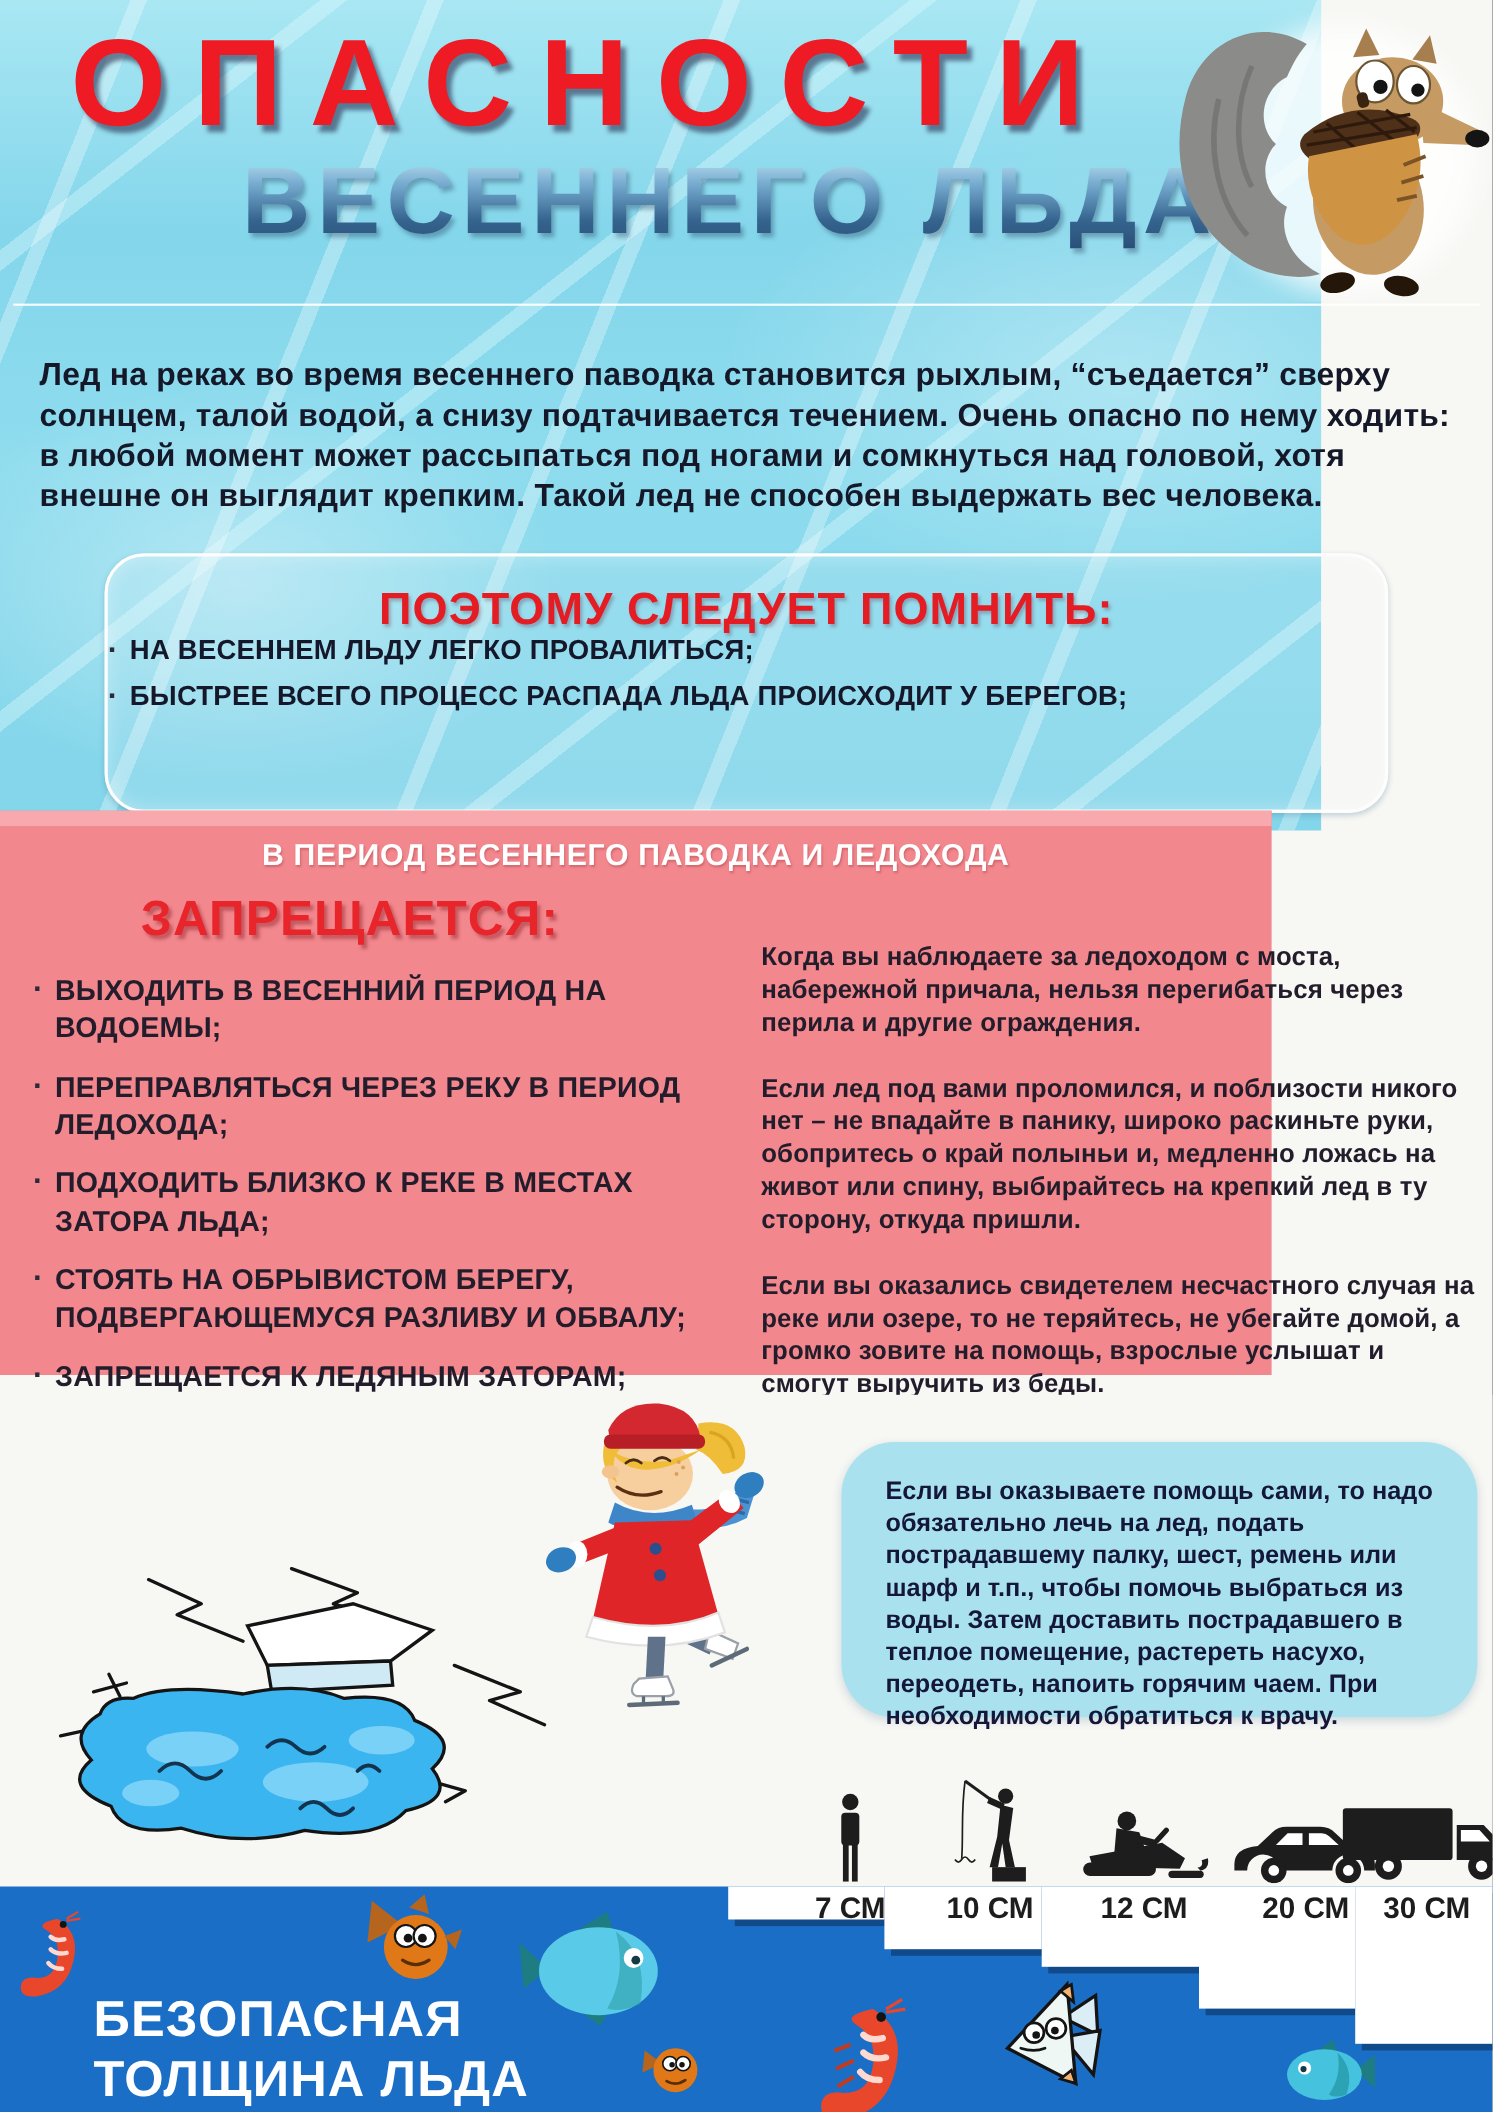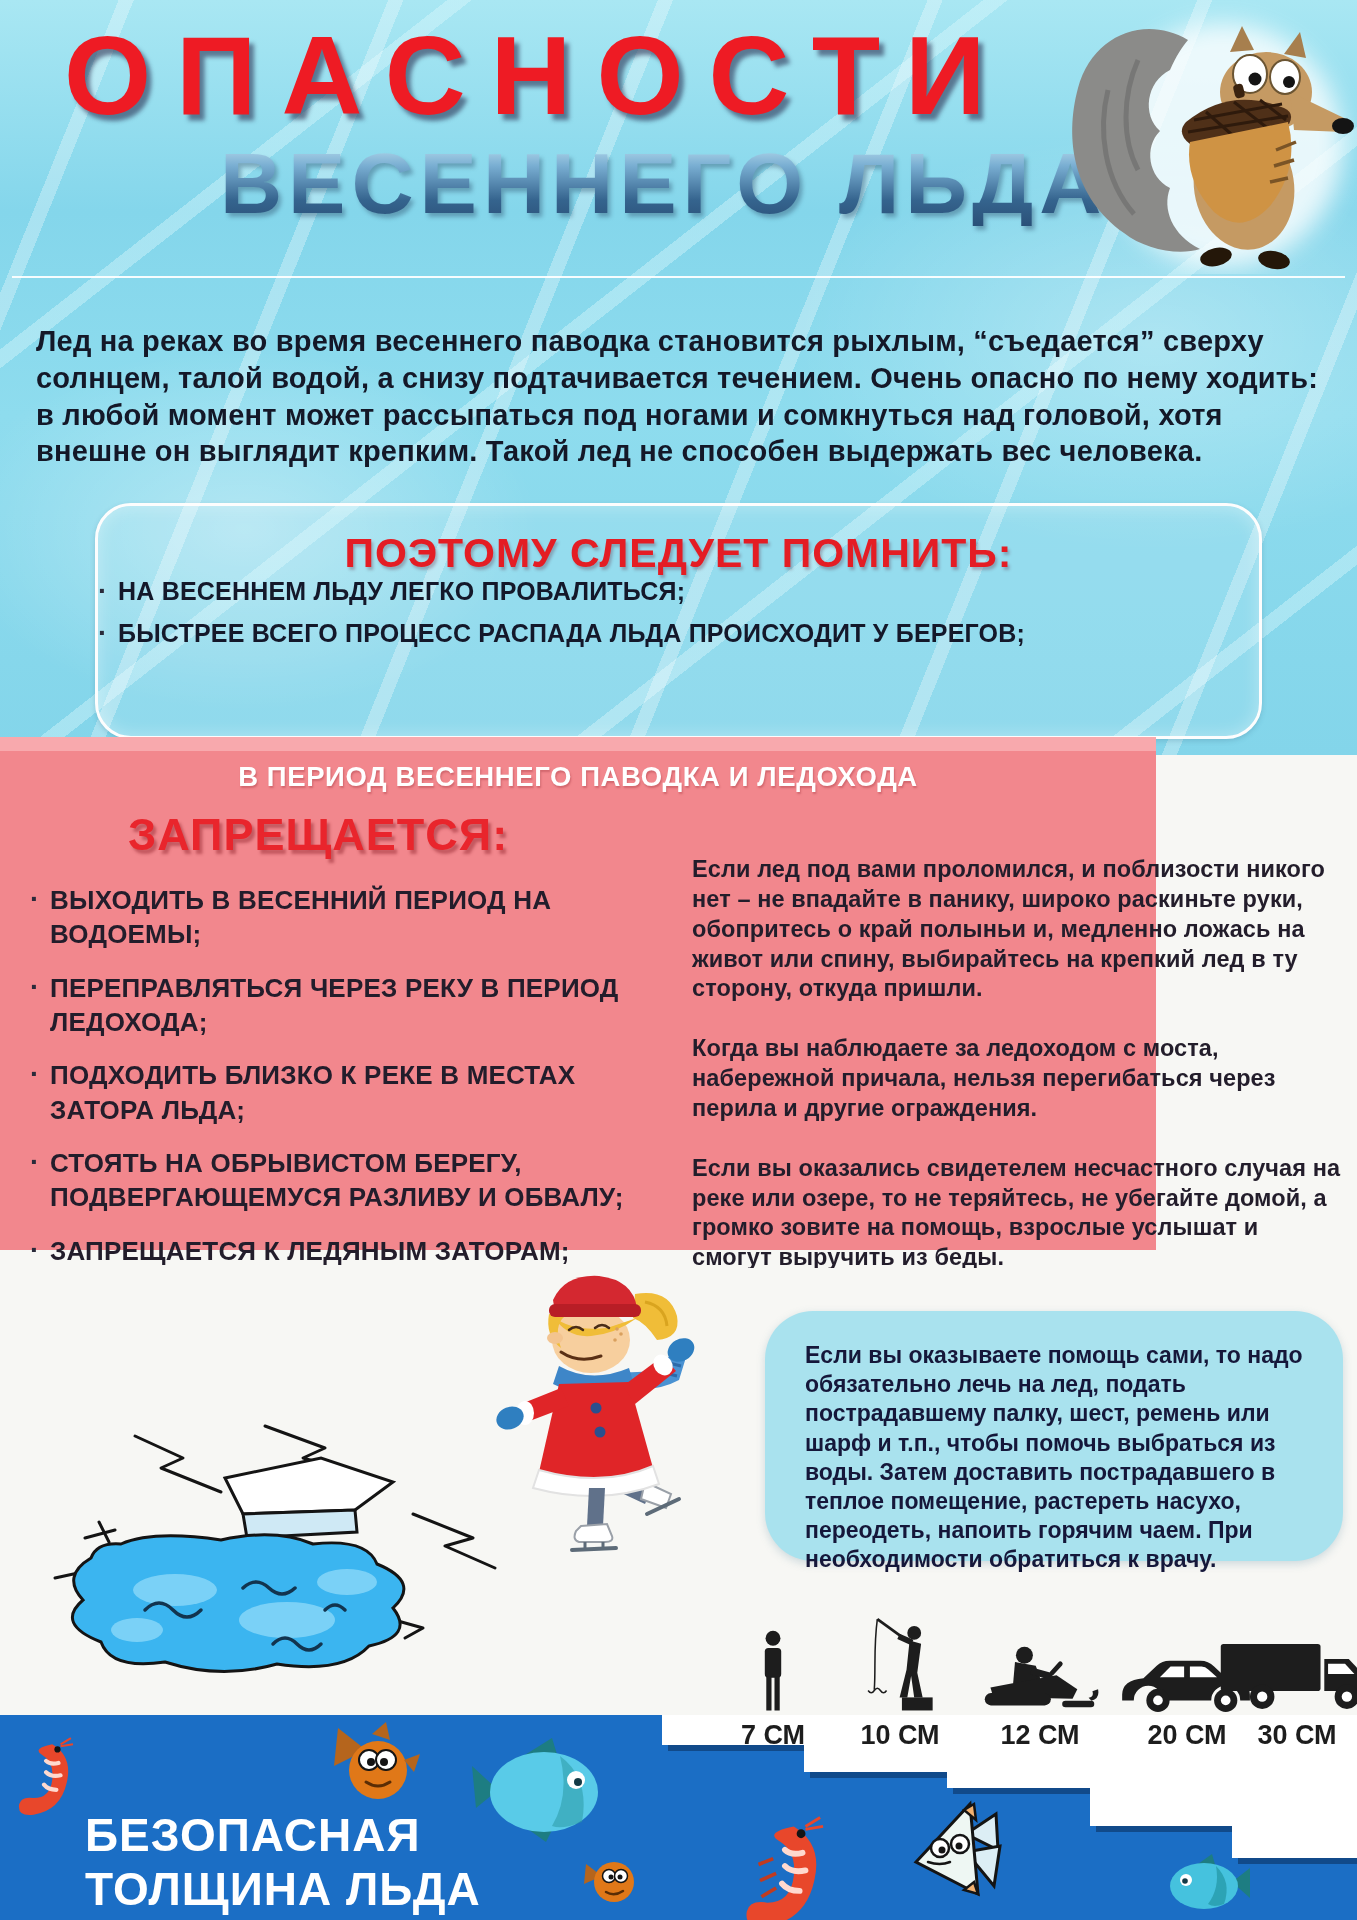--- a/index.html
+++ b/index.html
@@ -3,21 +3,21 @@
 <meta charset="utf-8">
 <style>
   html,body{margin:0;padding:0;background:#555;}
   #poster{
     position:relative;width:1357px;height:1920px;overflow:hidden;
     font-family:"Liberation Sans","DejaVu Sans",sans-serif;
     background:#f7f7f4;
   }
   
   .zone-top{
-    position:absolute;left:0;top:0;width:1357px;height:755px;
+    position:absolute;left:0;top:0;width:1201px;height:755px;
     background:
       repeating-linear-gradient(112deg, rgba(255,255,255,0) 0 110px, rgba(255,255,255,.30) 110px 124px, rgba(255,255,255,0) 124px 250px),
       repeating-linear-gradient(-38deg, rgba(255,255,255,0) 0 150px, rgba(225,250,253,.38) 150px 165px, rgba(255,255,255,0) 165px 330px),
       radial-gradient(420px 260px at 18% 70%, rgba(255,255,255,.35), rgba(255,255,255,0) 70%),
       radial-gradient(520px 300px at 85% 45%, rgba(255,255,255,.30), rgba(255,255,255,0) 70%),
       linear-gradient(180deg,#a9e7f3 0%,#84d6eb 28%,#8edcee 55%,#83d5ea 100%);
   }
   .title1{
     position:absolute;left:64px;top:20px;
     font-size:112px;font-weight:800;letter-spacing:25px;line-height:1;
@@ -178,22 +178,22 @@
       <li>ВЫХОДИТЬ В ВЕСЕННИЙ ПЕРИОД НА ВОДОЕМЫ;</li>
       <li>ПЕРЕПРАВЛЯТЬСЯ ЧЕРЕЗ РЕКУ В ПЕРИОД ЛЕДОХОДА;</li>
       <li>ПОДХОДИТЬ БЛИЗКО К РЕКЕ В МЕСТАХ ЗАТОРА ЛЬДА;</li>
       <li>СТОЯТЬ НА ОБРЫВИСТОМ БЕРЕГУ, ПОДВЕРГАЮЩЕМУСЯ РАЗЛИВУ И ОБВАЛУ;</li>
       <li>ЗАПРЕЩАЕТСЯ К ЛЕДЯНЫМ ЗАТОРАМ;</li>
       <li>ОТТАЛКИВАТЬ ЛЬДИНЫ ОТ БЕРЕГОВ;</li>
       <li>ИЗМЕРЯТЬ ГЛУБИНУ РЕКИ ИЛИ ЛЮБОГО ВОДОЕМА;</li>
       <li>ХОДИТЬ ПО ЛЬДИНАМ И КАТАТЬСЯ НА НИХ.</li>
     </ul>
     <div class="advice">
+      <p>Когда вы наблюдаете за ледоходом с моста, набережной причала, нельзя перегибаться через перила и другие ограждения.</p>
       <p>Если лед под вами проломился, и поблизости никого нет – не впадайте в панику, широко раскиньте руки, обопритесь о край полыньи и, медленно ложась на живот или спину, выбирайтесь на крепкий лед в ту сторону, откуда пришли.</p>
-      <p>Когда вы наблюдаете за ледоходом с моста, набережной причала, нельзя перегибаться через перила и другие ограждения.</p>
       <p>Если вы оказались свидетелем несчастного случая на реке или озере, то не теряйтесь, не убегайте домой, а громко зовите на помощь, взрослые услышат и смогут выручить из беды.</p>
     </div>
   </div>
 
   <div class="zone-white">
 
     <svg class="ice-hole" width="500" height="270" viewBox="0 0 500 270">
       <g stroke="#141414" stroke-width="3" fill="none" stroke-linejoin="round" stroke-linecap="round">
         <path d="M110,18 L158,40 L136,50 L196,74"></path>
         <path d="M240,8 L300,30 L278,40 L340,58"></path>

